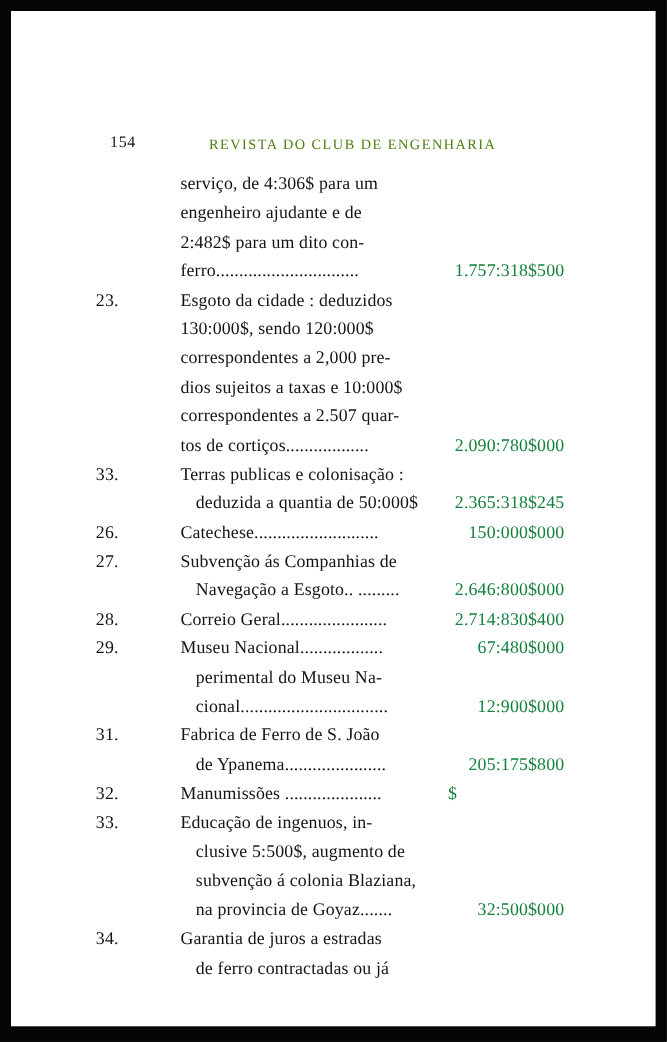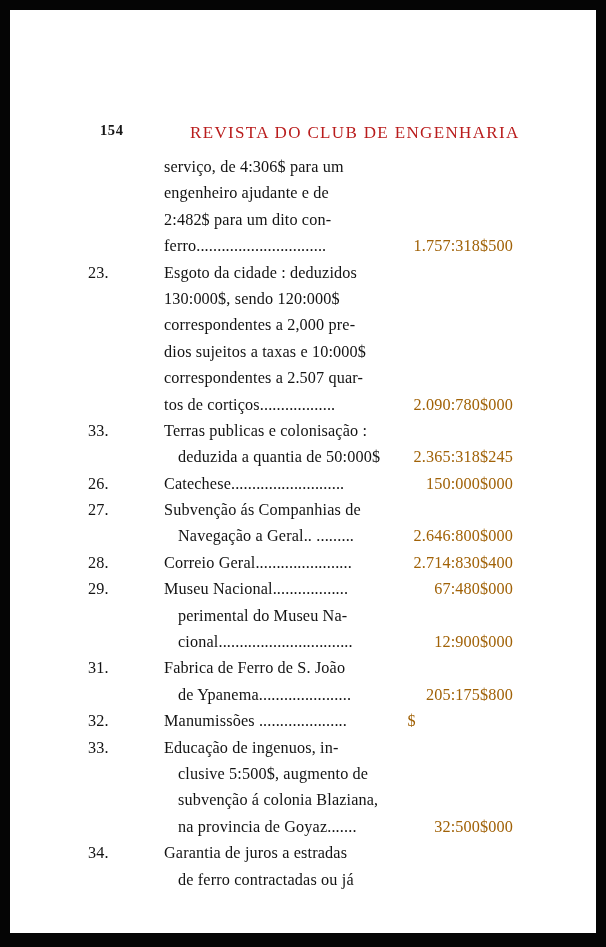--- a/index.html
+++ b/index.html
@@ -42,29 +42,28 @@
     width: 586px;
     height: 20px;
   }
   .folio {
     position: absolute;
     left: 90px;
     top: 0;
     font-size: 14.5px;
     letter-spacing: 0.6px;
     color: #161616;
-    font-weight: bold;
   }
   .head-title {
     position: absolute;
     left: 180px;
     top: 1px;
-    font-size: 17px;
+    font-size: 13px;
     letter-spacing: 1.35px;
-    color: #b91c1c;
+    color: #4d7c0f;
     white-space: nowrap;
   }
 
   
   .body-block {
     position: absolute;
     top: 148px;
     left: 0;
     width: 586px;
   }
@@ -73,22 +72,23 @@
     position: relative;
     height: 26.4px;
     font-size: 16.2px;
     color: #131313;
     white-space: nowrap;
   }
 
   
   .num {
     position: absolute;
-    left: 78px;
+    left: 60px;
     width: 38px;
+    text-align: right;
     letter-spacing: 0.2px;
   }
 
   
   .txt {
     position: absolute;
     left: 122px;
     top: 0;
     letter-spacing: 0.15px;
     margin-left: 32px;
@@ -98,21 +98,21 @@
   
   .txt.ind2 { left: 136px; }
 
   
   .val {
     position: absolute;
     left: 300px;
     width: 203px;
     text-align: right;
     letter-spacing: 0.15px;
-    color: #a16207;
+    color: #15803d;
   }
   
   .val.mark {
     text-align: center;
     width: 203px;
   }
 </style>
 </head>
 <body>
 
@@ -169,21 +169,21 @@
         <div class="line">
           <span class="num">26.</span>
           <span class="txt ind1">Catechese...........................</span>
           <span class="val">150:000$000</span>
         </div>
         <div class="line">
           <span class="num">27.</span>
           <span class="txt ind1">Subvenção ás Companhias de</span>
         </div>
         <div class="line">
-          <span class="txt ind2">Navegação a Geral.. .........</span>
+          <span class="txt ind2">Navegação a Esgoto.. .........</span>
           <span class="val">2.646:800$000</span>
         </div>
         <div class="line">
           <span class="num">28.</span>
           <span class="txt ind1">Correio Geral.......................</span>
           <span class="val">2.714:830$400</span>
         </div>
         <div class="line">
           <span class="num">29.</span>
           <span class="txt ind1">Museu Nacional..................</span>

